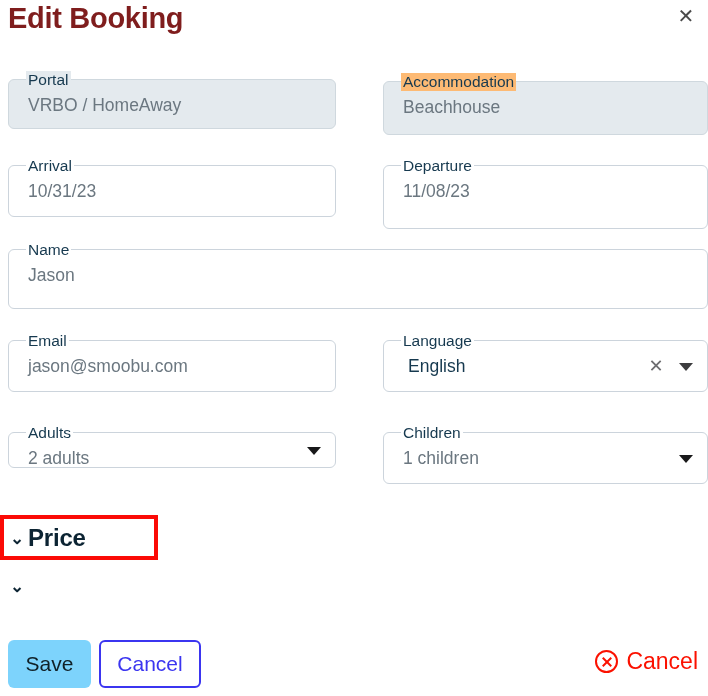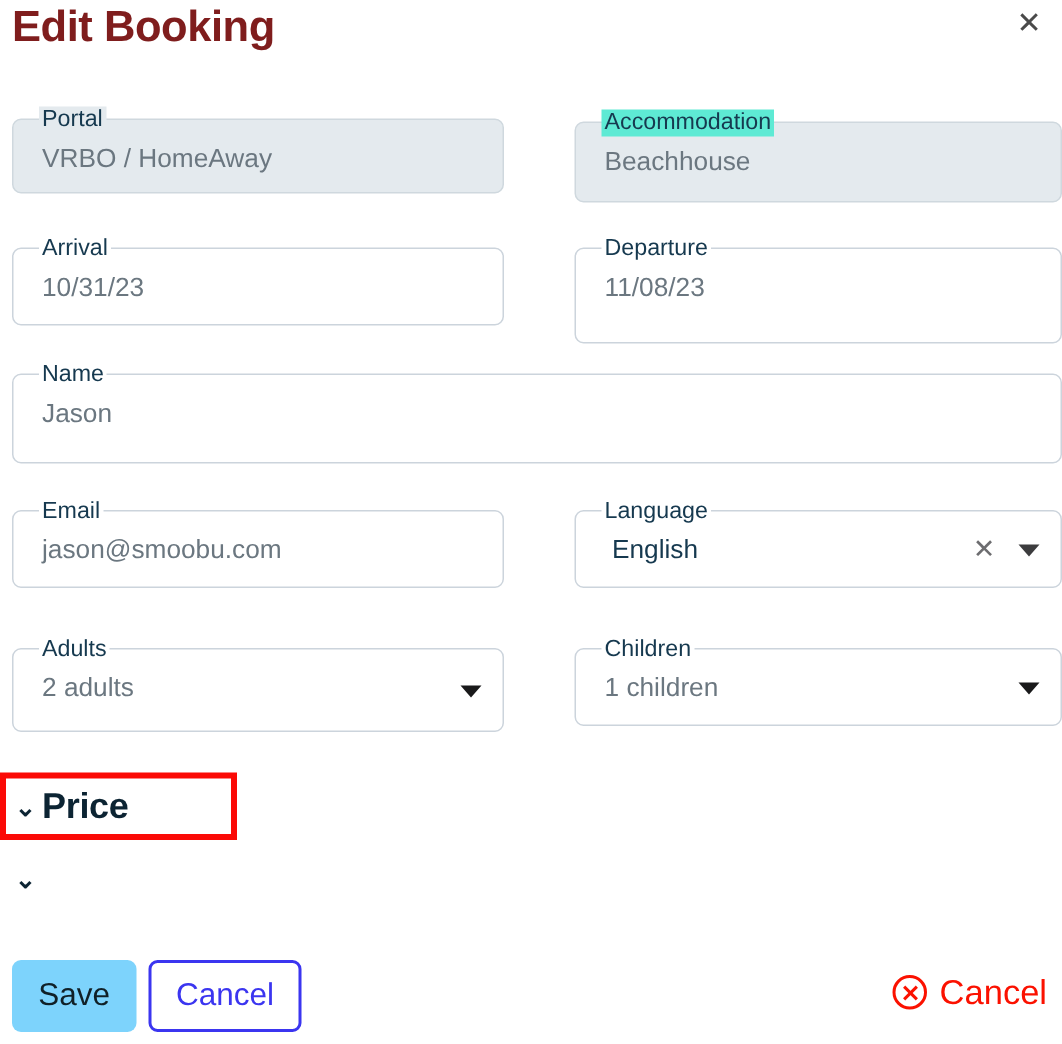--- a/index.html
+++ b/index.html
@@ -62,21 +62,21 @@
     color: #16394f;
     background: #ffffff;
     padding: 0 2px;
     line-height: 18px;
     white-space: nowrap;
   }
   .field.disabled .label {
     background: #e4eaee;
   }
   .field.disabled.notch .label {
-    background: #5eead4;
+    background: #fdba74;
   }
   .field .value {
     position: absolute;
     left: 19px;
     top: 14px;
     font-size: 17.5px;
     color: #6b7780;
     line-height: 22px;
     white-space: nowrap;
   }
@@ -255,21 +255,21 @@
   <span class="value">jason@smoobu.com</span>
 </div>
 
 <div class="field" style="left:383px; top:340px; width:325px; height:52px;">
   <span class="label">Language</span>
   <span class="value strong">English</span>
   <span class="clear-icon">✕</span>
   <span class="caret-icon soft"></span>
 </div>
 
-<div class="field" style="left:8px; top:432px; width:328px; height:56px;padding-left:18px;">
+<div class="field" style="left:8px; top:432px; width:328px; height:36px;padding-left:18px;">
   <span class="label">Adults</span>
   <span class="value">2 adults</span>
   <span class="caret-icon"></span>
 </div>
 
 <div class="field" style="left:383px; top:432px; width:325px; height:52px;">
   <span class="label">Children</span>
   <span class="value">1 children</span>
   <span class="caret-icon"></span>
 </div>

